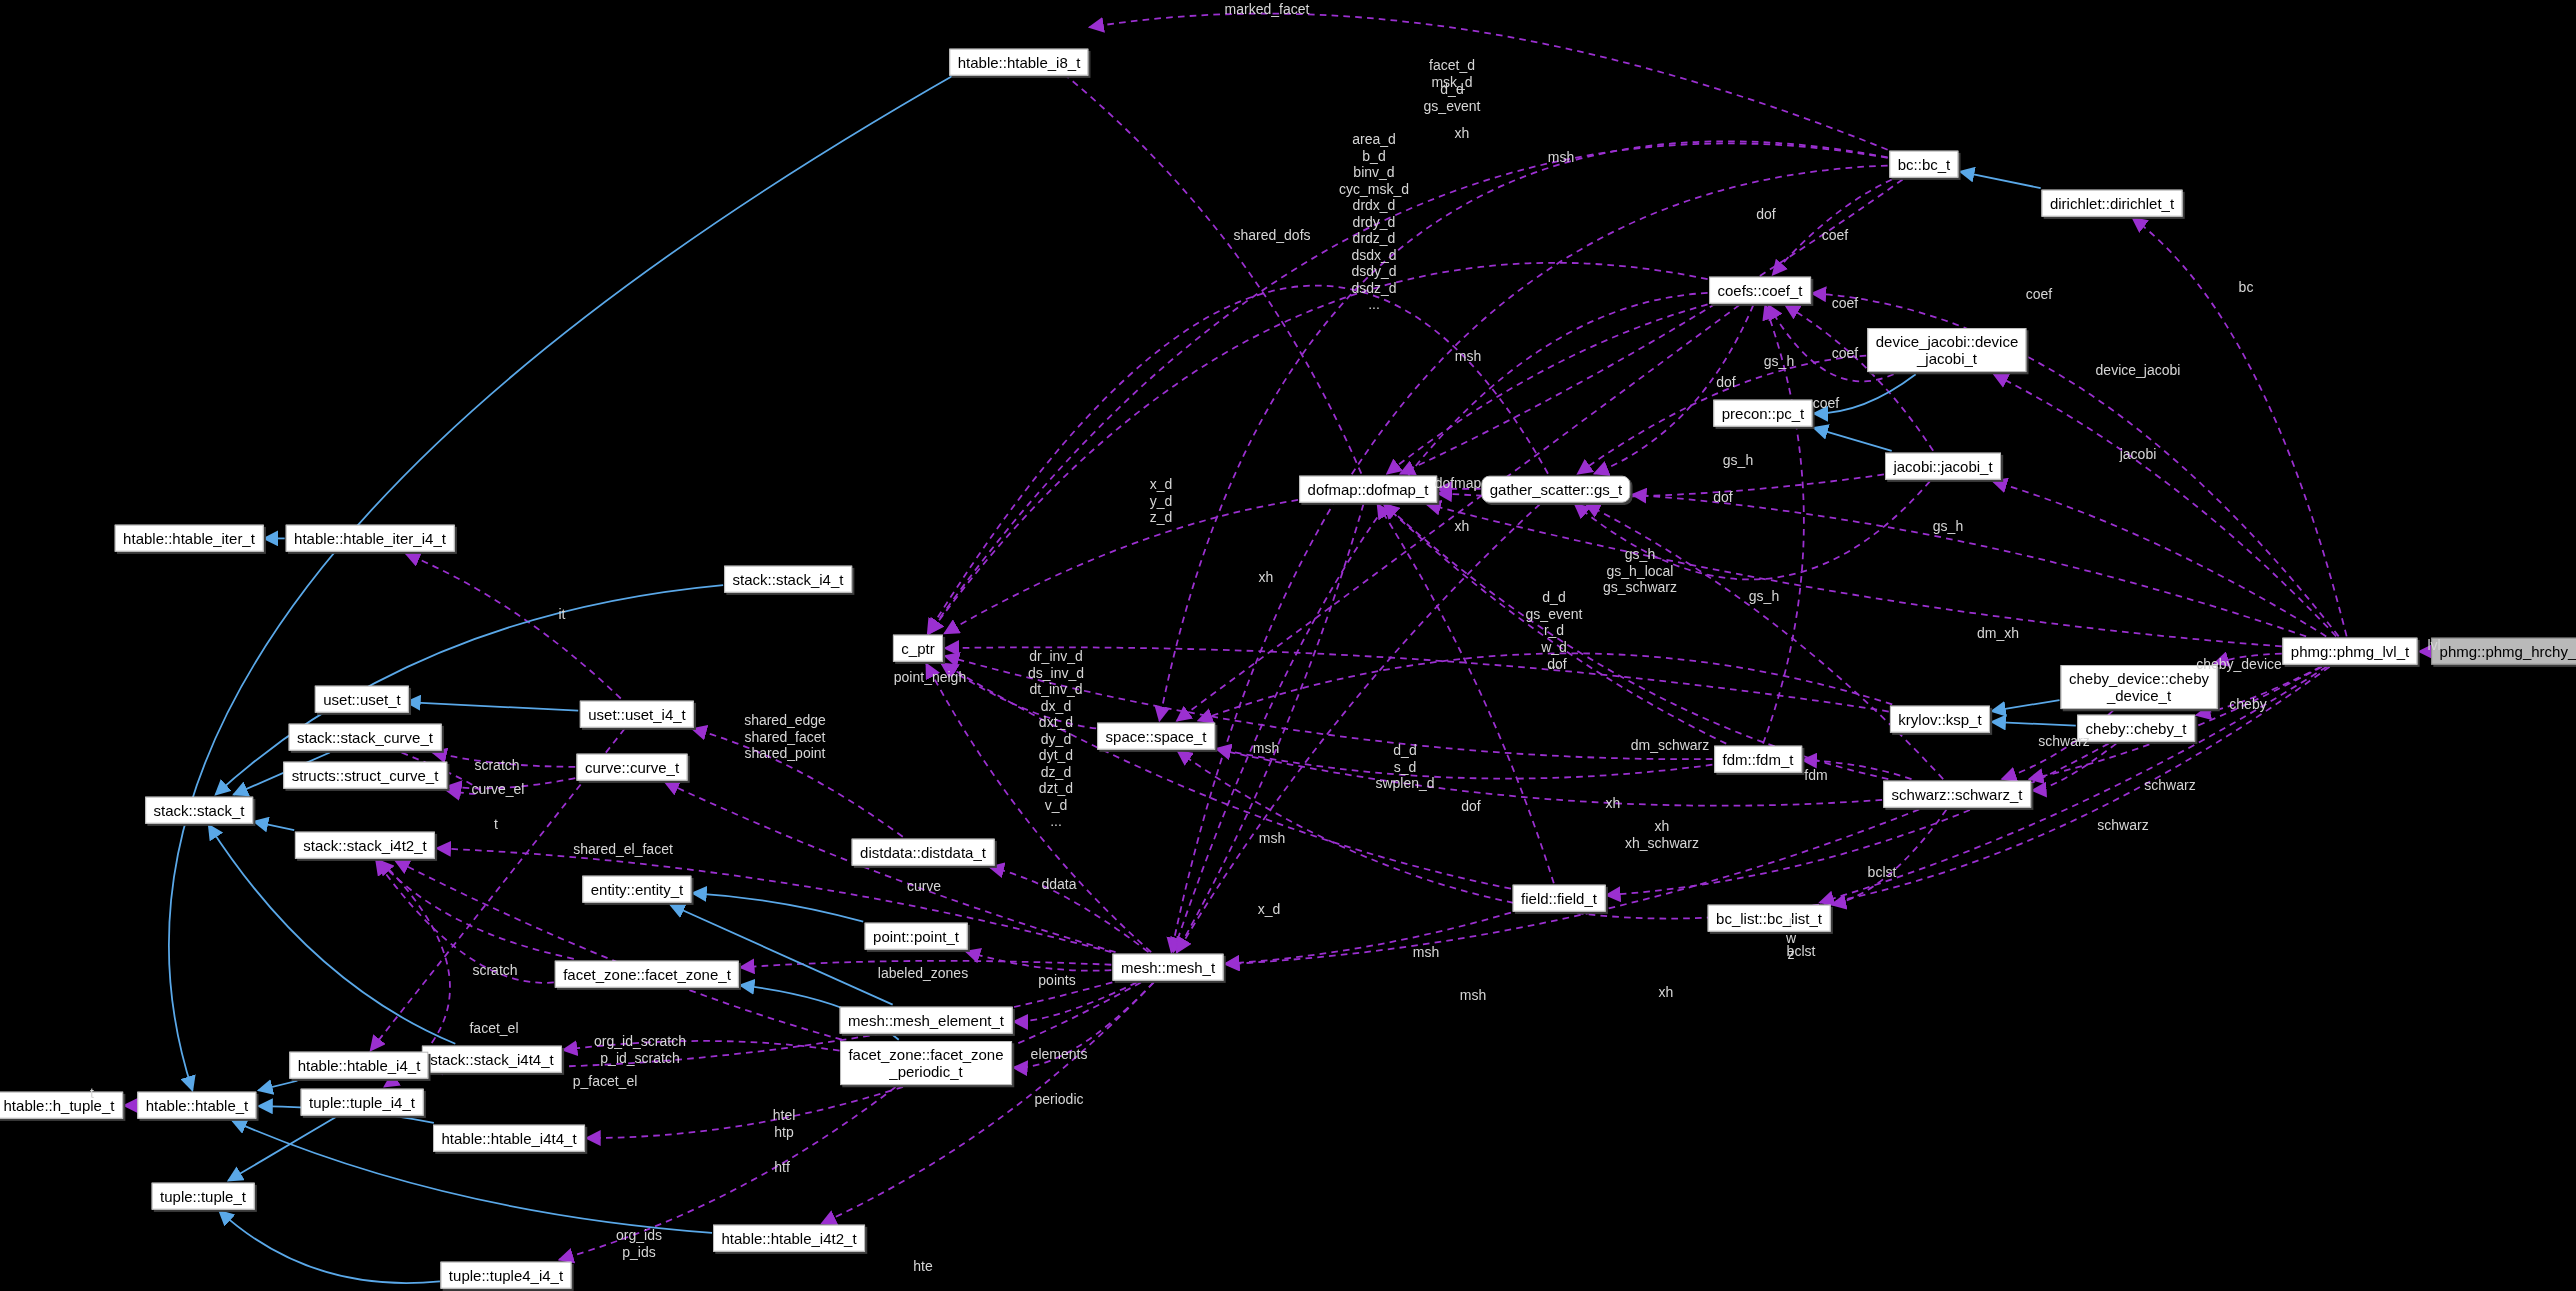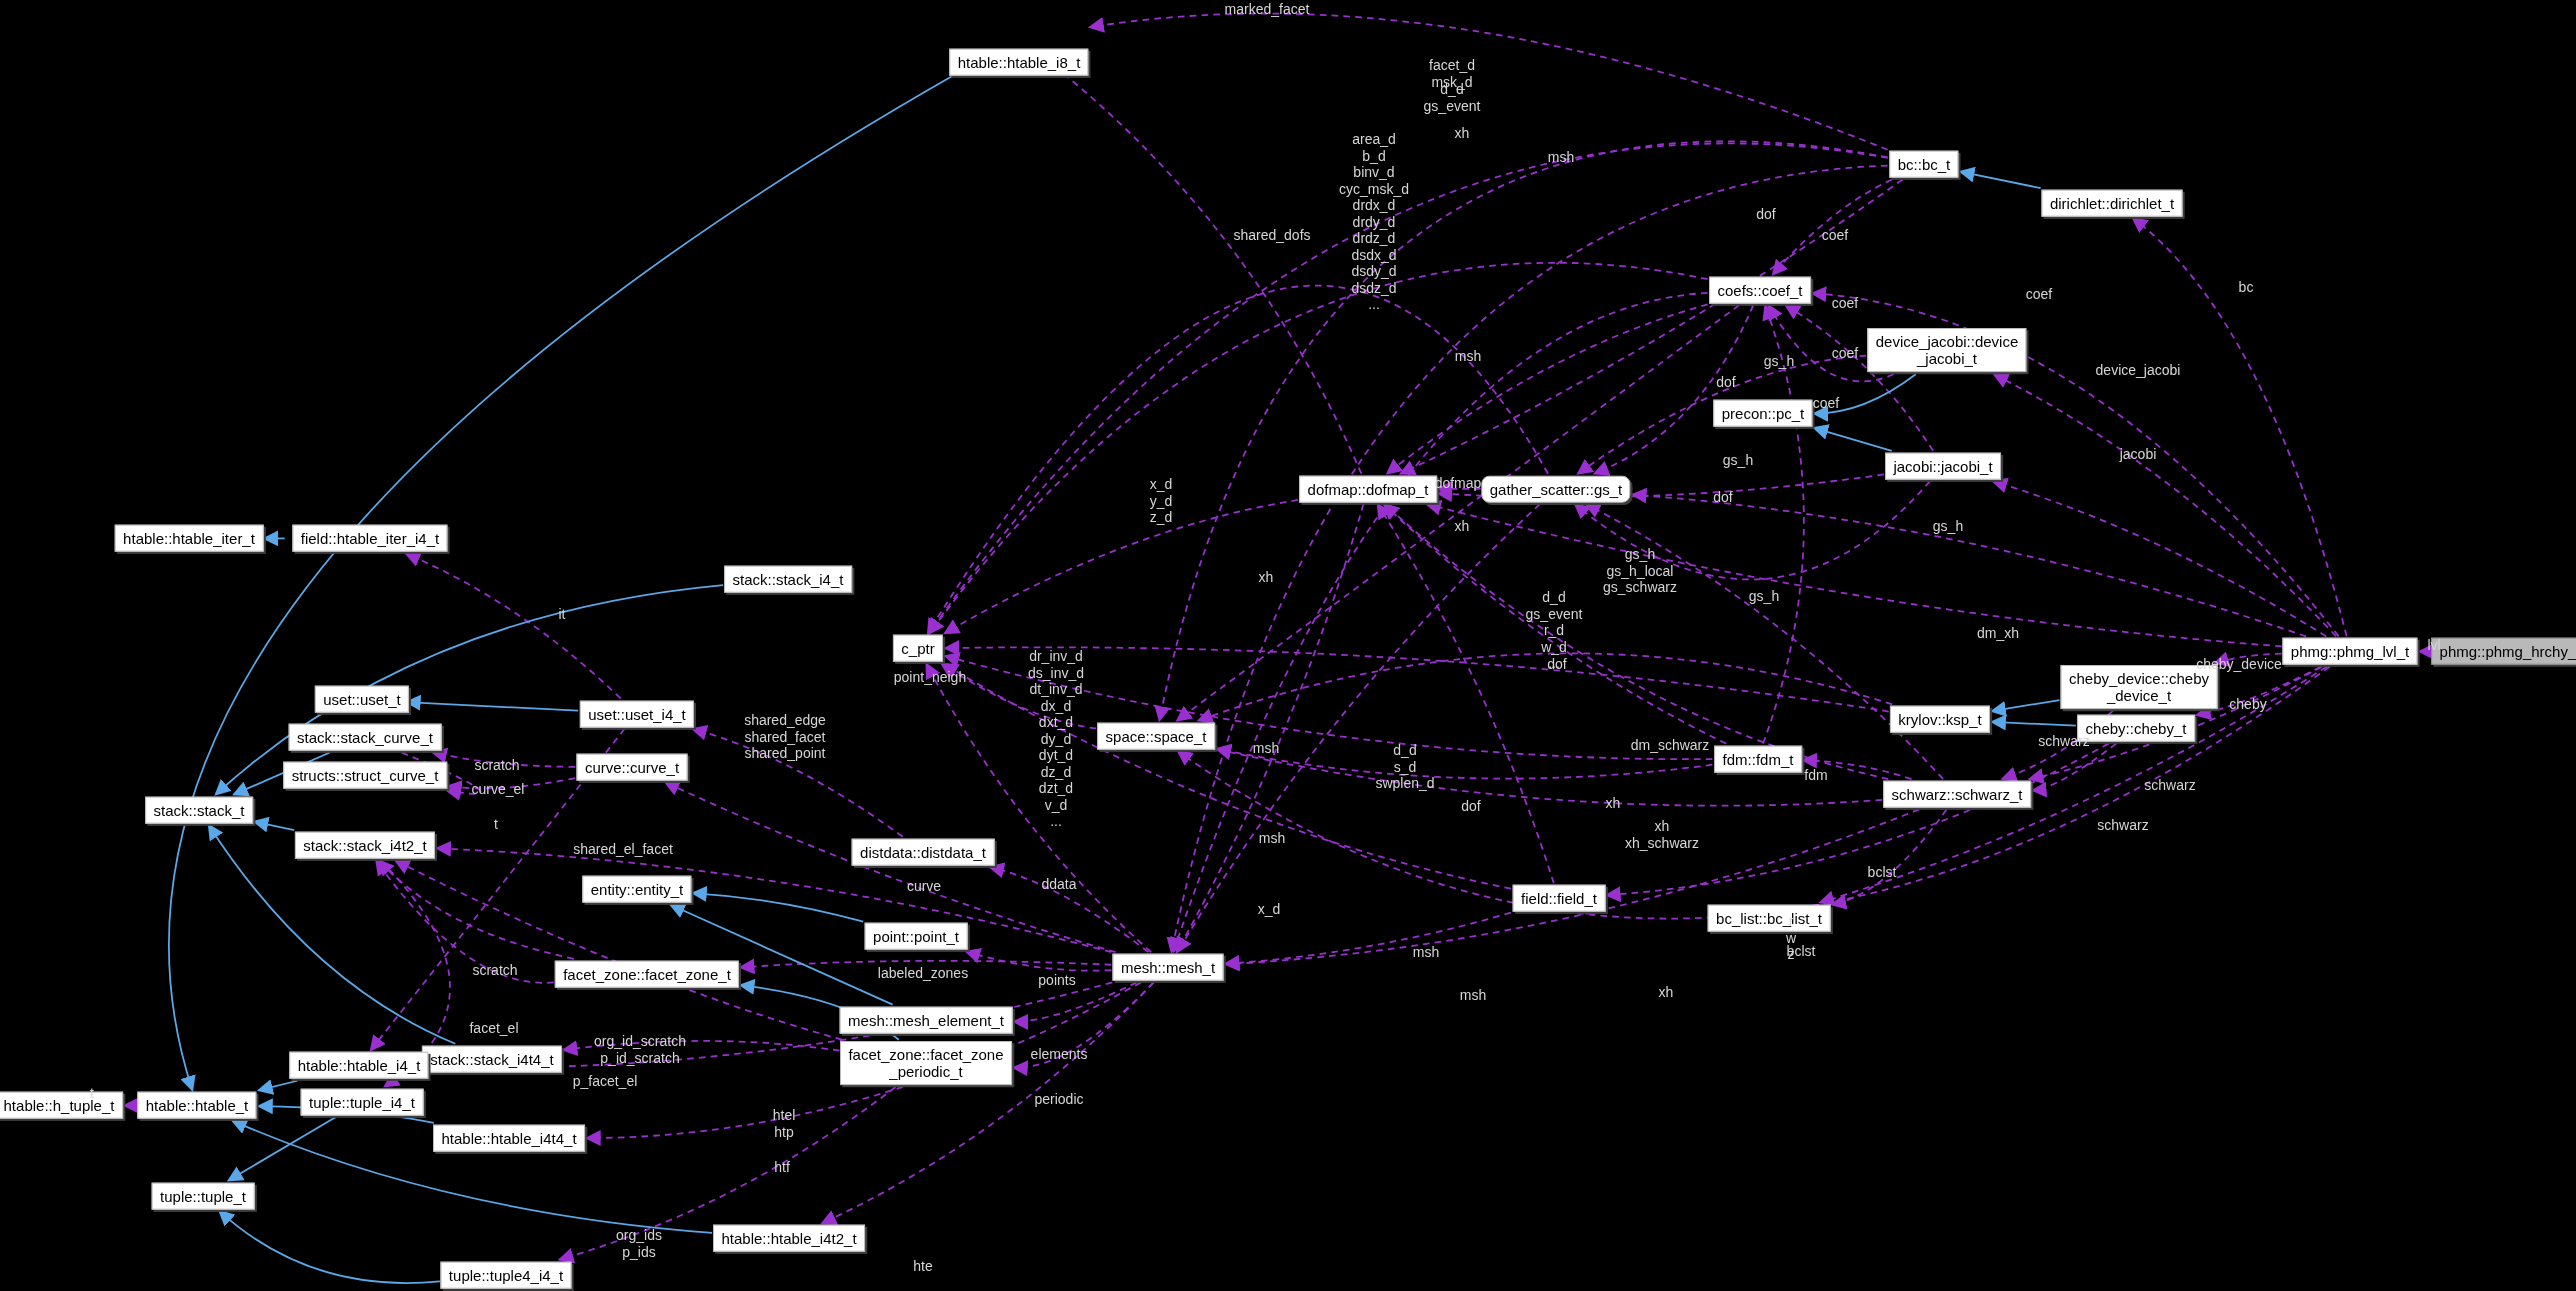--- a/index.html
+++ b/index.html
@@ -134,21 +134,21 @@
     <div class="node" style="left: 1924px; top: 164px;">bc::bc_t</div>
     <div class="node" style="left: 2112px; top: 203px;">dirichlet::dirichlet_t</div>
     <div class="node" style="left: 1760px; top: 290px;">coefs::coef_t</div>
     <div class="node" style="left: 1947px; top: 350px;">device_jacobi::device
 _jacobi_t</div>
     <div class="node" style="left: 1763px; top: 413px;">precon::pc_t</div>
     <div class="node" style="left: 1943px; top: 466px;">jacobi::jacobi_t</div>
     <div class="node" style="left: 1368px; top: 489px;">dofmap::dofmap_t</div>
     <div class="node" style="left: 1556px; top: 489px; border-radius: 8px;">gather_scatter::gs_t</div>
     <div class="node" style="left: 189px; top: 538px;">htable::htable_iter_t</div>
-    <div class="node" style="left: 370px; top: 538px;">field::htable_iter_i4_t</div>
+    <div class="node" style="left: 370px; top: 538px;">htable::htable_iter_i4_t</div>
     <div class="node" style="left: 788px; top: 579px;">stack::stack_i4_t</div>
     <div class="node" style="left: 918px; top: 648px;">c_ptr</div>
     <div class="node" style="left: 362px; top: 699px;">uset::uset_t</div>
     <div class="node" style="left: 637px; top: 714px;">uset::uset_i4_t</div>
     <div class="node" style="left: 365px; top: 737px;">stack::stack_curve_t</div>
     <div class="node" style="left: 365px; top: 775px;">structs::struct_curve_t</div>
     <div class="node" style="left: 632px; top: 767px;">curve::curve_t</div>
     <div class="node" style="left: 199px; top: 810px;">stack::stack_t</div>
     <div class="node" style="left: 365px; top: 845px;">stack::stack_i4t2_t</div>
     <div class="node" style="left: 1156px; top: 736px;">space::space_t</div>

